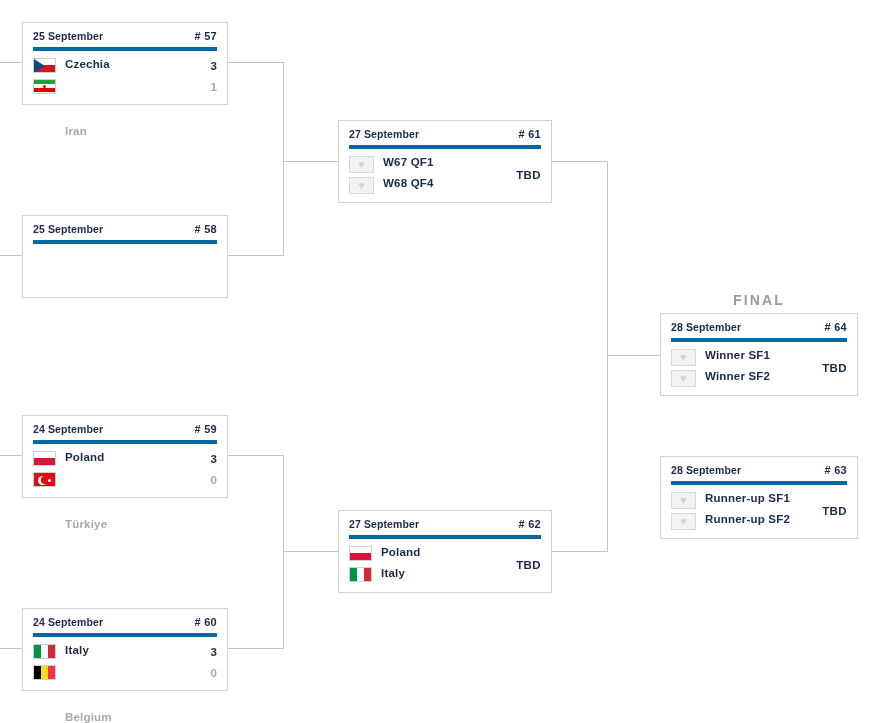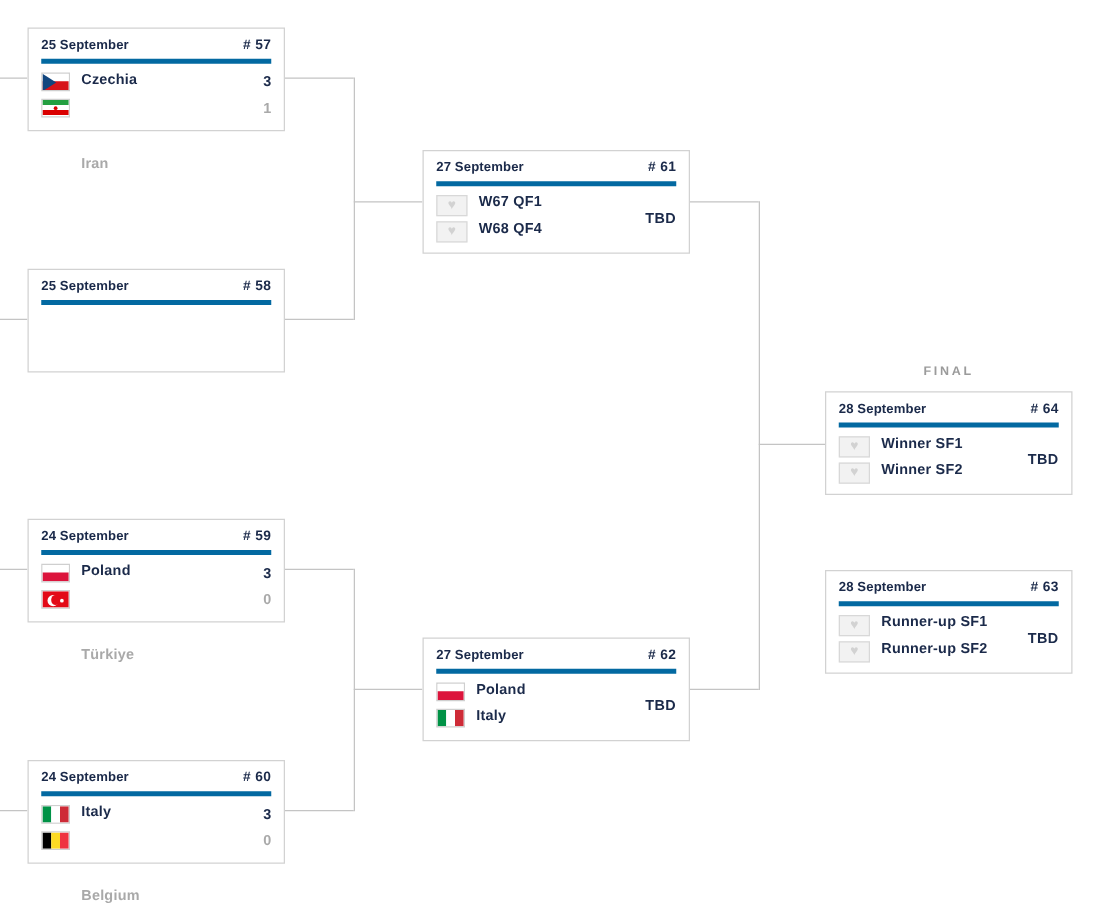--- a/index.html
+++ b/index.html
@@ -102,21 +102,21 @@
     width: 25px; height: 17px;
     display: flex; align-items: center; justify-content: center;
     color: #d2d2d2;
     font-size: 11px;
     line-height: 1;
   }
 
   
   .stage-label {
     position: absolute;
-    font-size: 10px;
+    font-size: 14px;
     font-weight: bold;
     letter-spacing: 2.2px;
     color: #9b9b9b;
     text-align: center;
   }
 </style>
 </head>
 <body>
 
 <div id="bracket">

